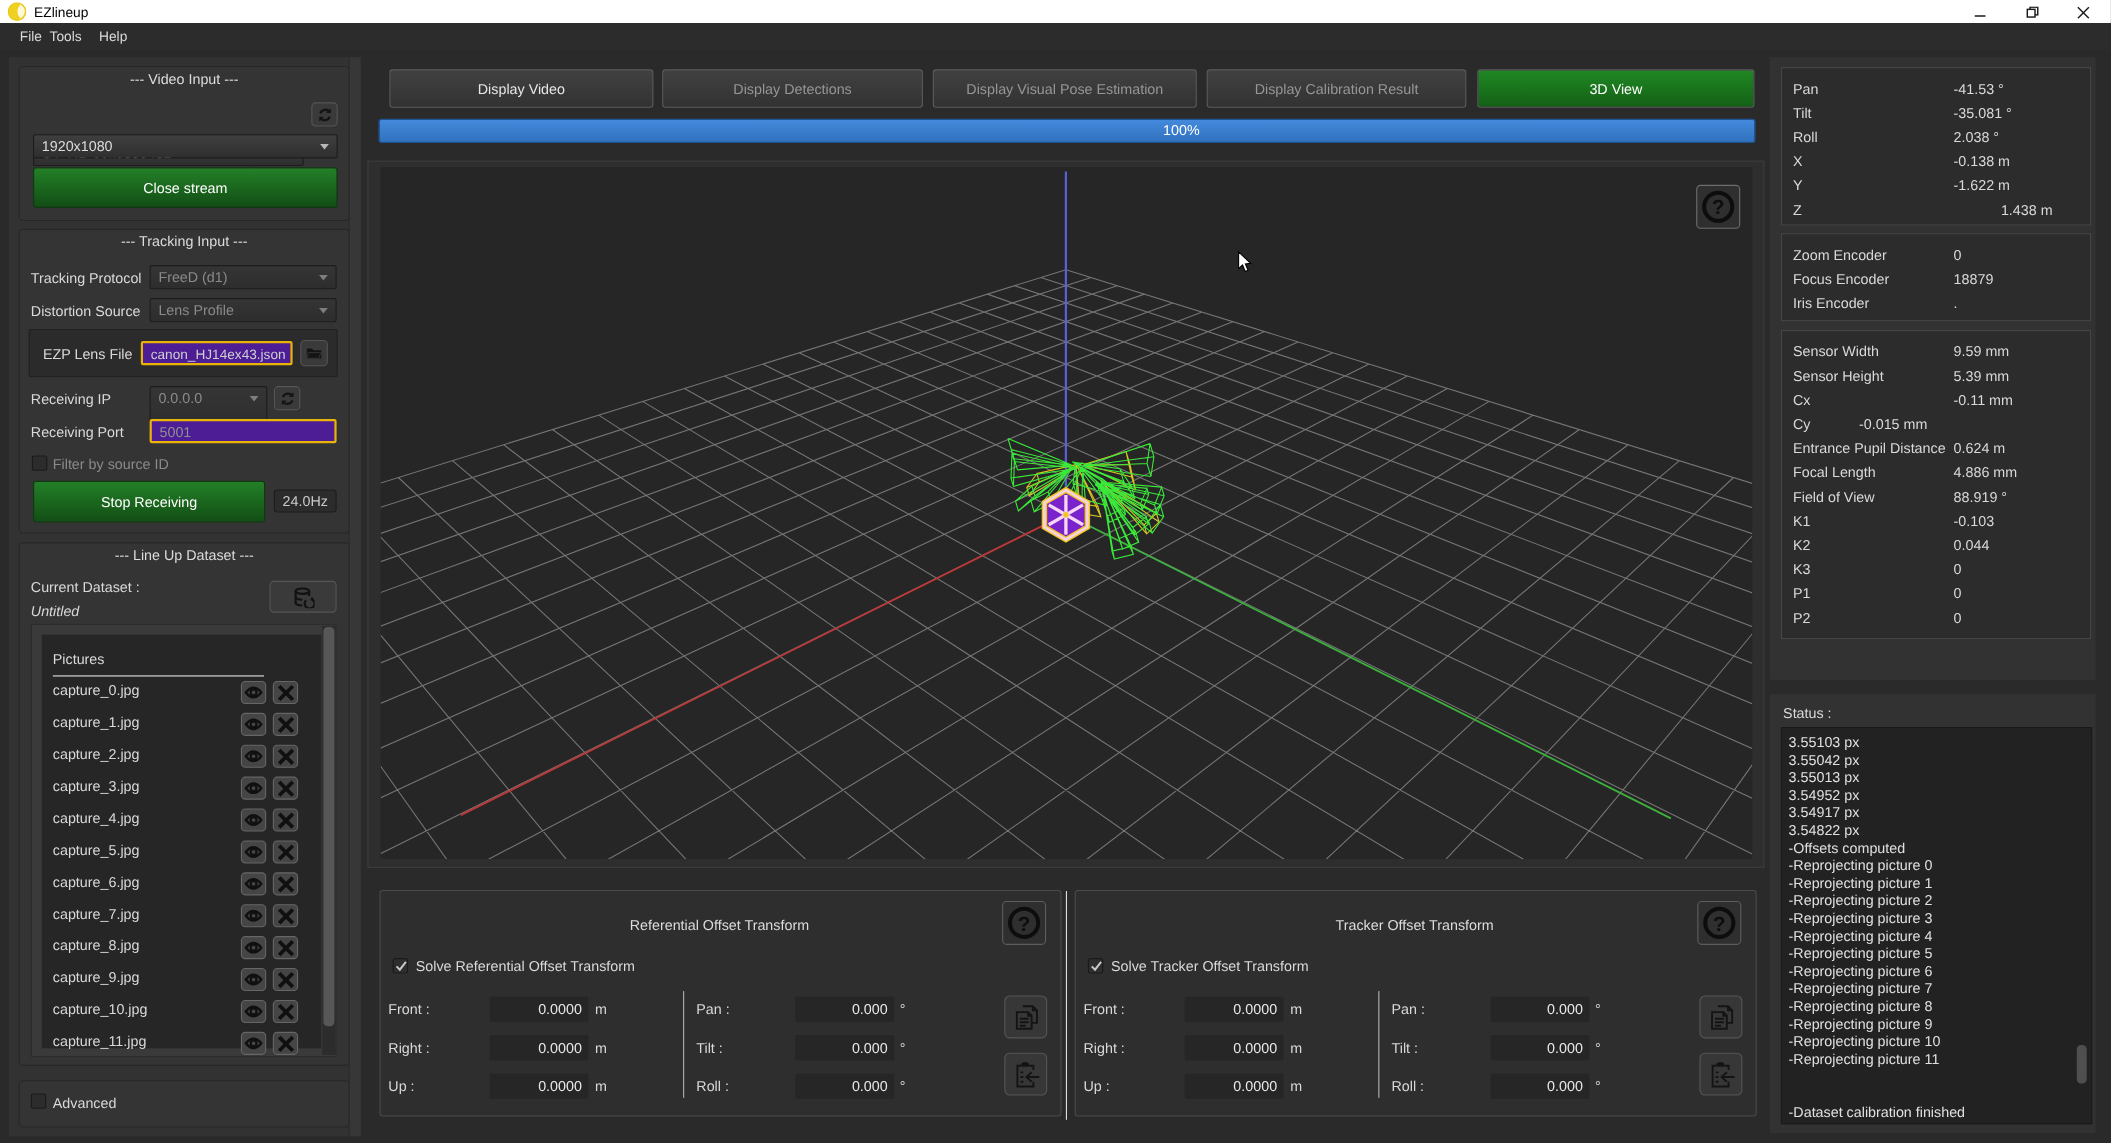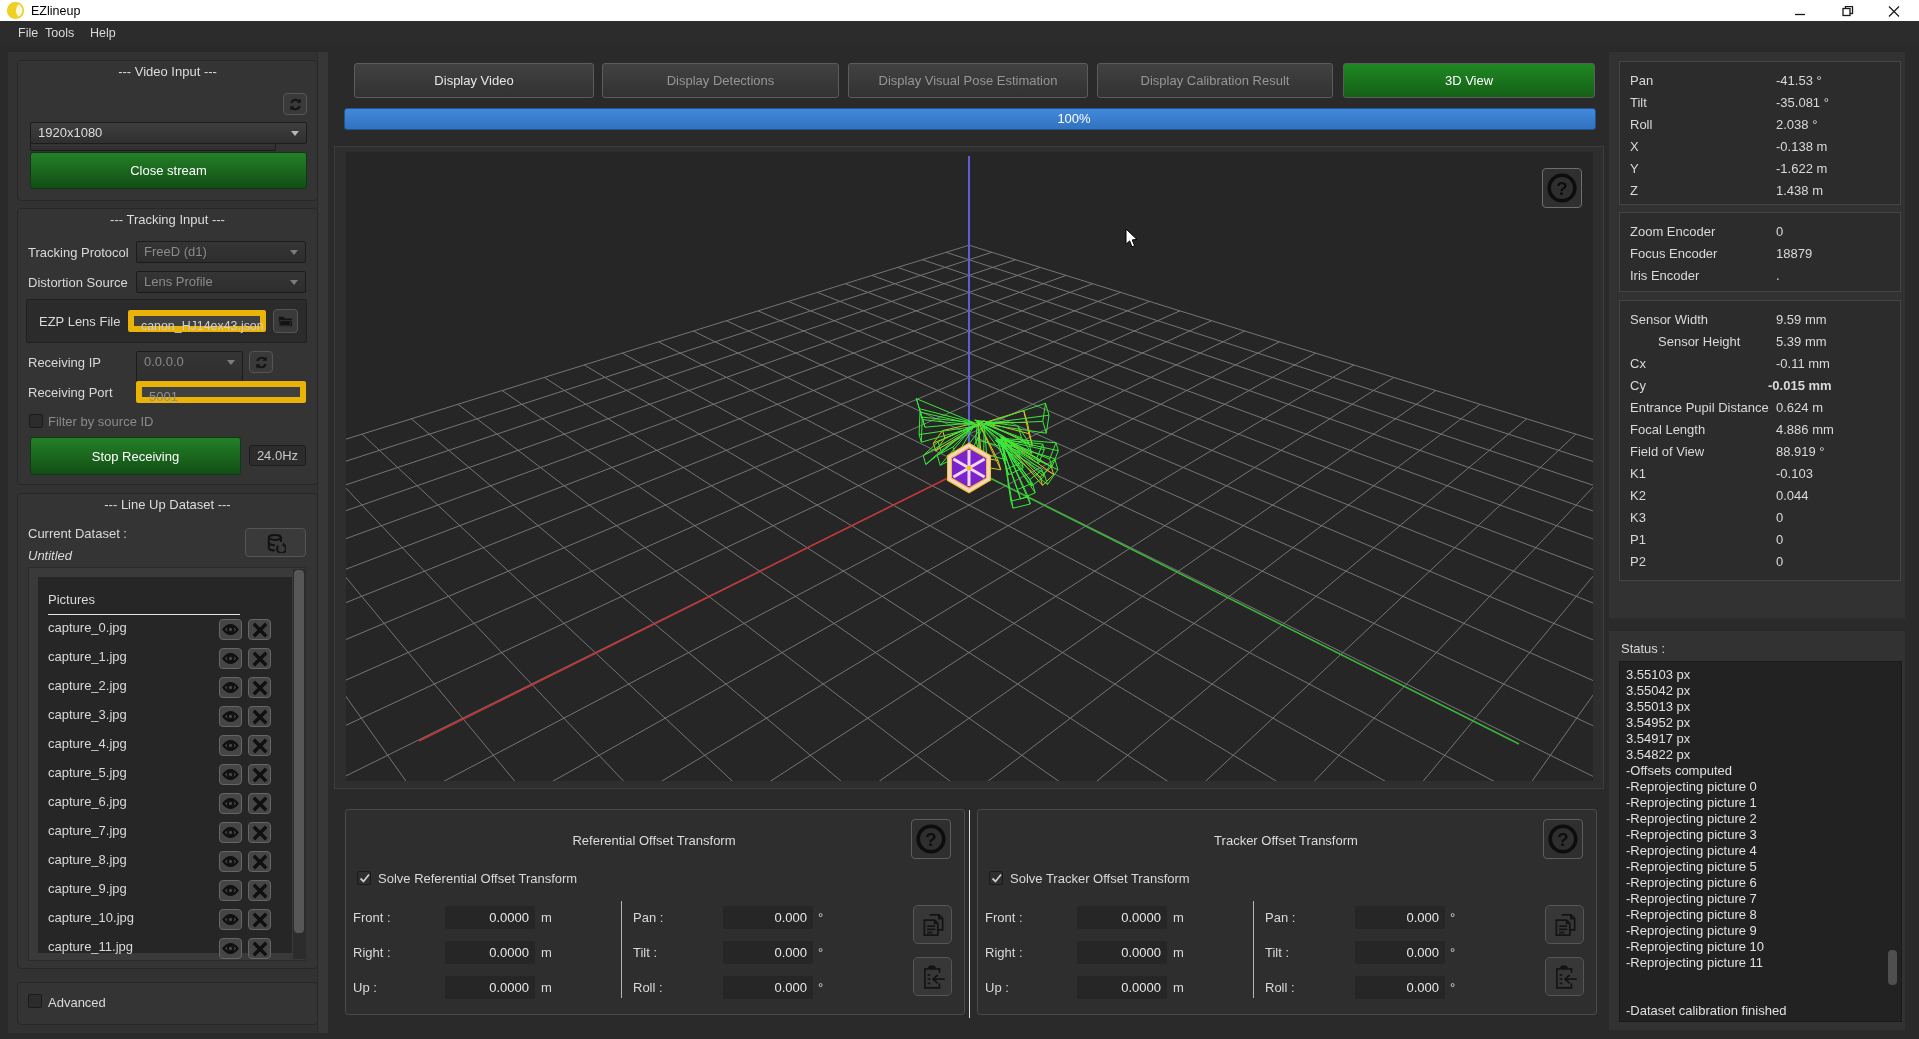--- a/index.html
+++ b/index.html
@@ -7,21 +7,21 @@
 .gbox{position:absolute;background:#343434;border:1px solid #272727;border-radius:4px;}
 .gtitle{position:absolute;width:100%;text-align:center;color:#dcdcdc;font-size:13px;}
 .lbl{position:absolute;color:#d9d9d9;font-size:13px;white-space:nowrap;}
 .dlbl{position:absolute;color:#8a8a8a;font-size:13px;white-space:nowrap;}
 .combo{position:absolute;background:linear-gradient(#3f3f3f,#2f2f2f);border:1px solid #1c1c1c;border-radius:2px;color:#dcdcdc;font-size:13px;line-height:20px;padding-left:7px;}
 .combo.dis{background:linear-gradient(#353535,#2d2d2d);color:#8a8a8a;}
 .arrow{position:absolute;right:7px;top:8px;width:0;height:0;border-left:4px solid transparent;border-right:4px solid transparent;border-top:5px solid #b8b8b8;}
 .combo.dis .arrow{border-top-color:#7d7d7d;}
 .btn{position:absolute;background:#3a3a3a;border:1px solid #555555;border-radius:4px;display:flex;align-items:center;justify-content:center;}
 .green{position:absolute;background:linear-gradient(#238027,#124e15);border:1px solid #0d3a0f;border-radius:3px;color:#fff;font-size:13px;display:flex;align-items:center;justify-content:center;}
-.inp{position:absolute;background:#404040;border:6px solid #eab308;border-radius:2px;color:#8f8f8f;font-size:13px;line-height:20px;padding-left:7px;}
+.inp{position:absolute;background:#4c1d95;border:2px solid #eab308;border-radius:2px;color:#8f8f8f;font-size:13px;line-height:20px;padding-left:7px;}
 .cb{position:absolute;width:14px;height:14px;background:#2c2c2c;border:1px solid #1a1a1a;border-radius:2px;}
 .tab{position:absolute;height:35px;background:linear-gradient(#414141,#323232);border:1px solid #5c5c5c;border-radius:3px;color:#969696;font-size:13px;display:flex;align-items:center;justify-content:center;}
 .rrow{position:absolute;color:#d9d9d9;font-size:13px;white-space:nowrap;}
 </style></head><body>
 <div class="abs" style="left:0;top:0;width:1919px;height:21px;background:#ffffff;">
 <svg class="abs" style="left:7px;top:2px" width="17" height="17" viewBox="0 0 17 17">
       <circle cx="8.5" cy="8.5" r="7.8" fill="#fdf8d8" stroke="#e8c812" stroke-width="1.4"></circle>
       <path d="M11.5 2.4 A7 7 0 1 0 11.5 14.6 A8.2 8.2 0 0 1 11.5 2.4 Z" fill="#f0d020"></path>
     </svg>
 <span class="abs" style="left:31px;top:4px;color:#000;font-size:12.5px;">EZlineup</span>
@@ -444,37 +444,37 @@
 <div class="rrow" style="left:1776px;top:73px;">-41.53 °</div>
 <div class="rrow" style="left:1630px;top:95px;">Tilt</div>
 <div class="rrow" style="left:1776px;top:95px;">-35.081 °</div>
 <div class="rrow" style="left:1630px;top:117px;">Roll</div>
 <div class="rrow" style="left:1776px;top:117px;">2.038 °</div>
 <div class="rrow" style="left:1630px;top:139px;">X</div>
 <div class="rrow" style="left:1776px;top:139px;">-0.138 m</div>
 <div class="rrow" style="left:1630px;top:161px;">Y</div>
 <div class="rrow" style="left:1776px;top:161px;">-1.622 m</div>
 <div class="rrow" style="left:1630px;top:183px;">Z</div>
-<div class="rrow" style="left:1776px;top:183px;text-align:center;">1.438 m</div>
+<div class="rrow" style="left:1819px;top:183px;text-align:center;">1.438 m</div>
 <div class="abs" style="left:1619px;top:212px;width:282px;height:80px;background:#2c2c2c;border:1px solid #454545;"></div>
 <div class="rrow" style="left:1630px;top:224px;">Zoom Encoder</div>
 <div class="rrow" style="left:1776px;top:224px;">0</div>
 <div class="rrow" style="left:1630px;top:246px;">Focus Encoder</div>
 <div class="rrow" style="left:1776px;top:246px;">18879</div>
 <div class="rrow" style="left:1630px;top:268px;">Iris Encoder</div>
 <div class="rrow" style="left:1776px;top:268px;">.</div>
 <div class="abs" style="left:1619px;top:300px;width:282px;height:281px;background:#2c2c2c;border:1px solid #454545;"></div>
 <div class="rrow" style="left:1630px;top:312px;">Sensor Width</div>
 <div class="rrow" style="left:1776px;top:312px;">9.59 mm</div>
-<div class="rrow" style="left:1630px;top:334px;margin-left:28px;">Sensor Height</div>
+<div class="rrow" style="left:1630px;top:334px;">Sensor Height</div>
 <div class="rrow" style="left:1776px;top:334px;">5.39 mm</div>
 <div class="rrow" style="left:1630px;top:356px;">Cx</div>
 <div class="rrow" style="left:1776px;top:356px;">-0.11 mm</div>
 <div class="rrow" style="left:1630px;top:378px;">Cy</div>
-<div class="rrow" style="left:1768px;top:378px;font-weight:bold;">-0.015 mm</div>
+<div class="rrow" style="left:1690px;top:378px;">-0.015 mm</div>
 <div class="rrow" style="left:1630px;top:400px;">Entrance Pupil Distance</div>
 <div class="rrow" style="left:1776px;top:400px;">0.624 m</div>
 <div class="rrow" style="left:1630px;top:422px;">Focal Length</div>
 <div class="rrow" style="left:1776px;top:422px;">4.886 mm</div>
 <div class="rrow" style="left:1630px;top:444px;">Field of View</div>
 <div class="rrow" style="left:1776px;top:444px;">88.919 °</div>
 <div class="rrow" style="left:1630px;top:466px;">K1</div>
 <div class="rrow" style="left:1776px;top:466px;">-0.103</div>
 <div class="rrow" style="left:1630px;top:488px;">K2</div>
 <div class="rrow" style="left:1776px;top:488px;">0.044</div>

